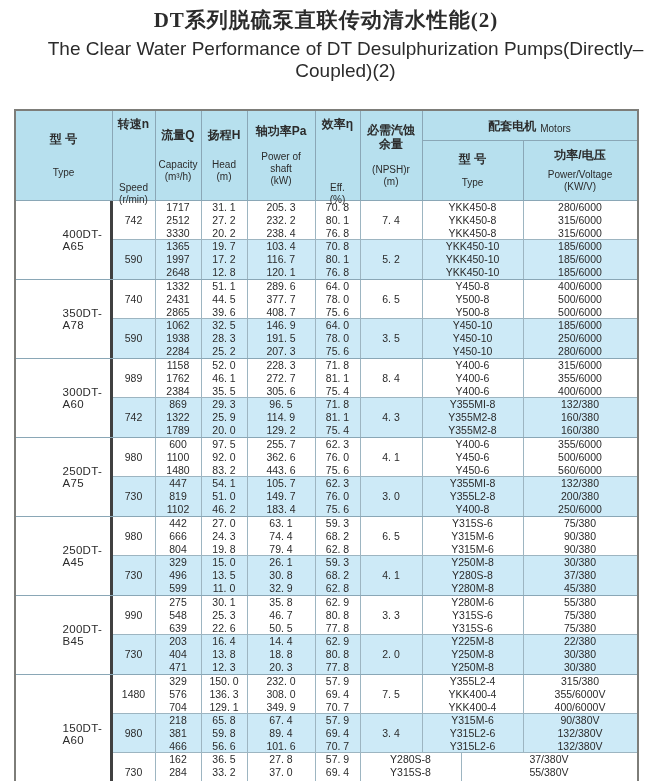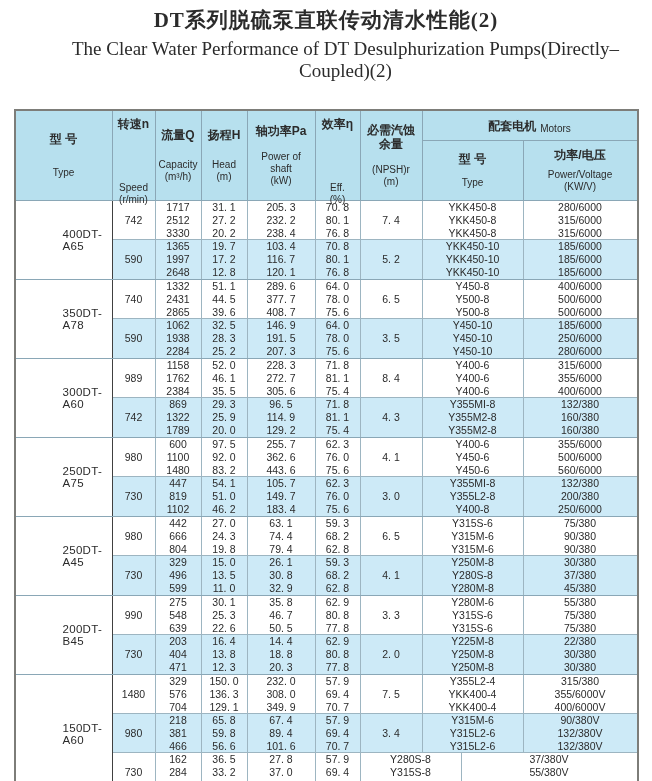--- a/index.html
+++ b/index.html
@@ -7,21 +7,21 @@
     width:652px; height:781px; background:#ffffff;
     font-family:"Liberation Sans", sans-serif; color:#2b2b2b;
     overflow:hidden;
   }
   .titles { text-align:center; padding-top:6px; }
   .title-cn {
     font-family:"Liberation Serif", serif;
     font-size:21px; font-weight:bold; letter-spacing:1px;
   }
   .title-en {
-    font-family:Liberation Serif, serif;
+    font-family:Liberation Sans, sans-serif;
     font-size:19px; margin-top:4px;margin-left:39px;
   }
   .pump-table {
     width:625px; margin:27px auto 0 auto;
     border:2px solid #7d7d79;
   }
   
   .thead {
     display:flex; height:90px; background:#b7e0ee;
     border-bottom:1px solid #8aa7b6;
@@ -47,21 +47,21 @@
   }
   .motors-sub { flex:1; width:100%; display:flex; }
   .h-motor-type { width:101px; border-right:1px solid #8aa7b6; flex-direction:column; }
   .h-pv { flex:1; border-right:none; }
   
   .tbody { background:#ffffff; }
   .section { display:flex; border-bottom:1px solid #8aa7b6; }
   .section:last-child { border-bottom:none; }
   .model-cell {
     width:97px; display:flex; align-items:center; justify-content:center;
-    border-right:1px solid #404040; font-size:11.5px; letter-spacing:0.3px;padding-left:47px;
+    border-right:3px solid #404040; font-size:11.5px; letter-spacing:0.3px;padding-left:47px;
   }
   .groups { flex:1; }
   .group { display:flex; height:39px; border-bottom:1px solid #9db5c1; }
   .group:last-child { border-bottom:none; }
   .group.shaded { background:#cdeaf7; }
   .cell {
     border-right:1px solid #9db5c1; text-align:center;
     font-size:10.5px; line-height:13px; overflow:hidden;
   }
   .center { display:flex; align-items:center; justify-content:center; }

